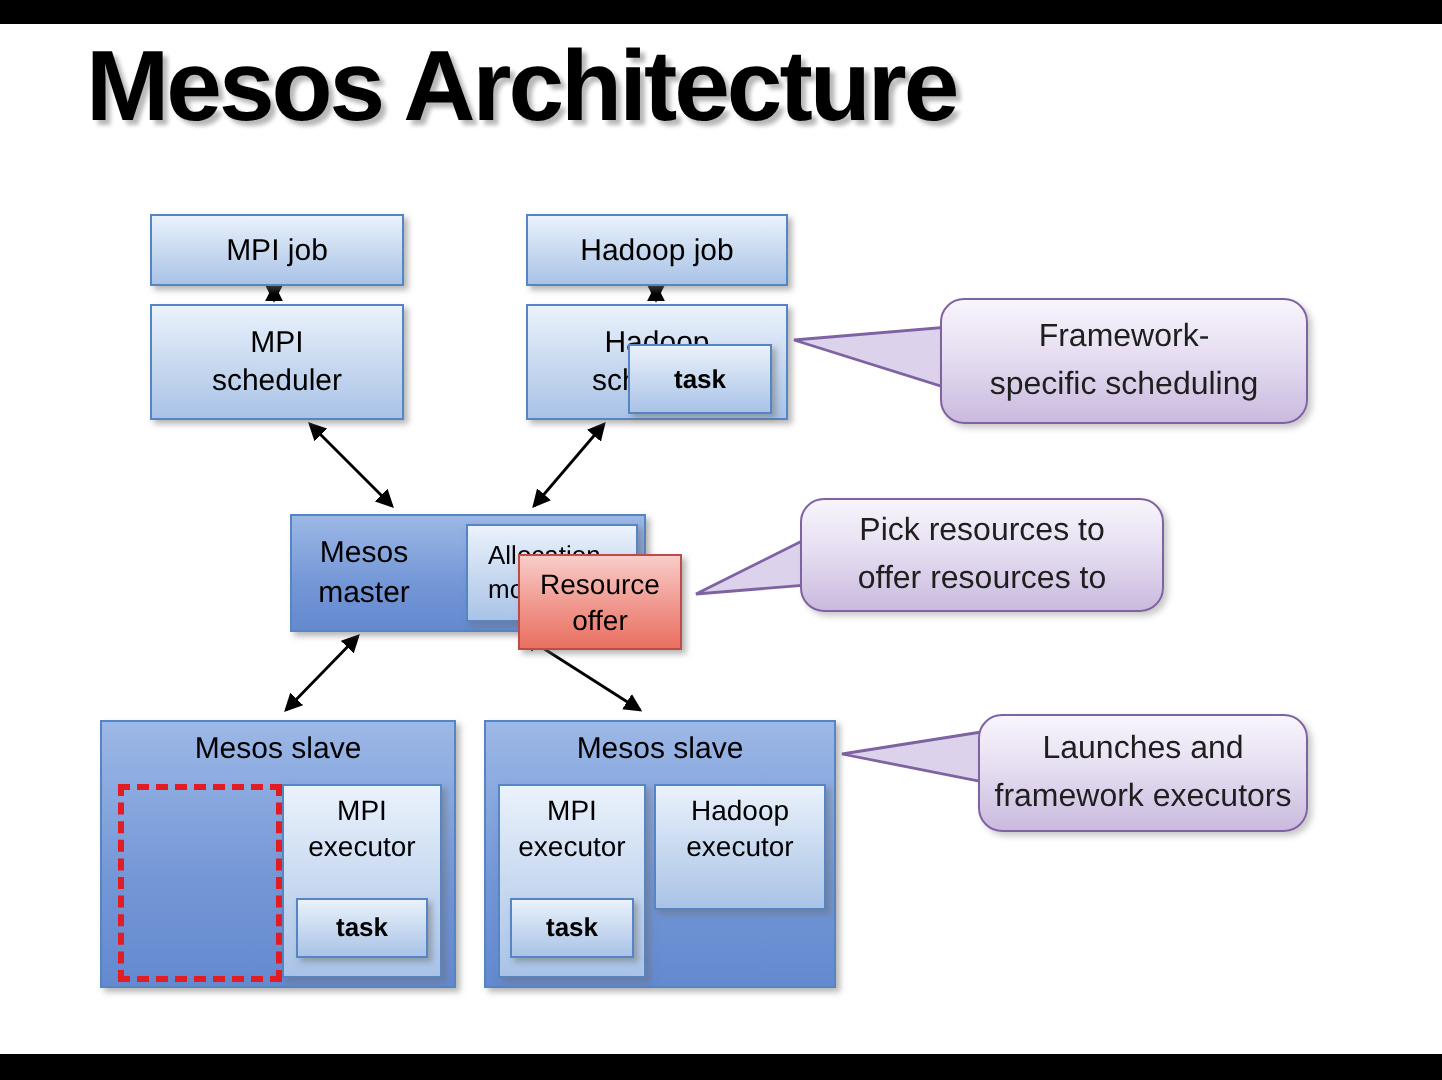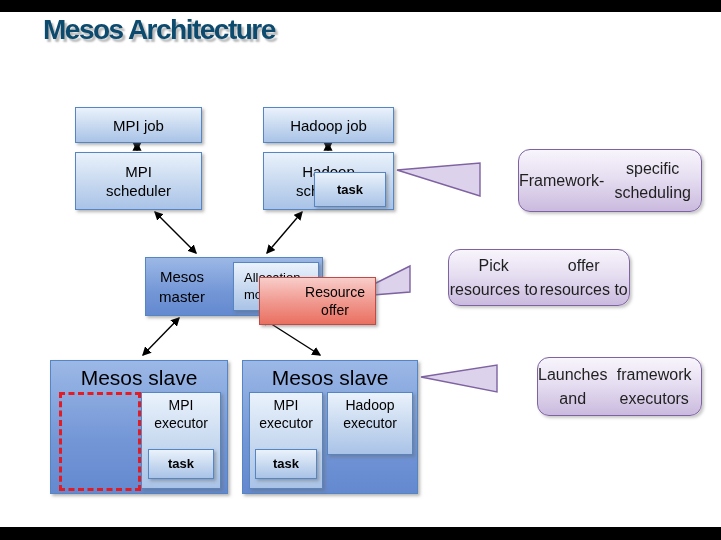--- a/index.html
+++ b/index.html
@@ -1,35 +1,35 @@
 <!DOCTYPE html>
 <html><head>
 <meta charset="utf-8">
 <style>
   html,body{margin:0;padding:0;}
   body{width:721px;height:540px;background:#fff;}
   .slide{position:relative;width:721px;height:540px;background:#fff;font-family:"Liberation Sans",sans-serif;overflow:hidden;color:#000;}
   .bar{position:absolute;left:0;width:100%;background:#000;}
-  .title{position:absolute;left:43px;top:14px;font-size:28px;font-weight:bold;letter-spacing:-1.5px;color:#0c4a6e;text-shadow:2.5px 2.5px 2px #b8b8b8;white-space:nowrap;}
+  .title{position:absolute;left:43px;top:14px;font-size:50px;font-weight:bold;letter-spacing:-1.5px;color:#000000;text-shadow:2.5px 2.5px 2px #b8b8b8;white-space:nowrap;}
   .net{position:absolute;left:0;top:0;}
   .arr{stroke:#000;stroke-width:1.4;}
   .ptr{fill:#ddd2ec;stroke:#7e62a1;stroke-width:1.4;}
   .bx{position:absolute;border:1.5px solid #5585c2;display:flex;align-items:center;justify-content:center;text-align:center;font-size:15px;box-shadow:2px 2px 3px rgba(110,110,110,.5);}
   .light{background:linear-gradient(180deg,#eaf2fc 0%,#c9daf0 50%,#a9c3e7 100%);}
   .deep{background:linear-gradient(180deg,#9cb8e6 0%,#7396d6 60%,#6489cf 100%);}
   .slave{display:block;text-align:center;}
-  .slave-label{margin-top:5px;font-size:21px;}
+  .slave-label{margin-top:5px;font-size:15px;}
   .vlines{display:flex;flex-direction:column;align-items:center;justify-content:center;line-height:1.3;}
   .exec{flex-direction:column;justify-content:flex-start;padding-top:3px;font-size:14px;line-height:1.3;}
   .task{font-size:13px;font-weight:bold;}
   .alloc-text{display:block;width:66px;font-size:13px;line-height:1.3;word-break:break-all;text-align:left;padding-left:2px;}
-  .offer{border-color:#bf4b47;background:linear-gradient(180deg,#f8cdc9 0%,#f0968c 55%,#e97061 100%);font-size:14px;line-height:1.3;padding-left:35px;}
+  .offer{border-color:#bf4b47;background:linear-gradient(180deg,#f8cdc9 0%,#f0968c 55%,#e97061 100%);font-size:14px;line-height:1.3;}
   .offer-text{display:block;width:70px;text-align:center;}
   .dashed{position:absolute;border:3.5px dashed #e31b23;background:transparent;}
-  .callout{position:absolute;border:1.5px solid #7e62a1;border-radius:12px;background:linear-gradient(180deg,#f8f5fc 0%,#e6def1 45%,#cabade 100%);display:flex;flex-direction:row;align-items:center;justify-content:center;font-size:16px;line-height:1.45;color:#1f1f1f;box-shadow:2px 2px 3px rgba(120,120,120,.4);text-align:center;margin-left:48px;}
+  .callout{position:absolute;border:1.5px solid #7e62a1;border-radius:12px;background:linear-gradient(180deg,#f8f5fc 0%,#e6def1 45%,#cabade 100%);display:flex;flex-direction:column;align-items:center;justify-content:center;font-size:16px;line-height:1.45;color:#1f1f1f;box-shadow:2px 2px 3px rgba(120,120,120,.4);text-align:center;}
 </style>
 </head>
 <body>
 
 <div class="slide">
 
   <div class="bar" style="top:0;height:12px"></div>
   <div class="bar" style="bottom:0;height:13px"></div>
 
   <div class="title">Mesos Architecture</div>

